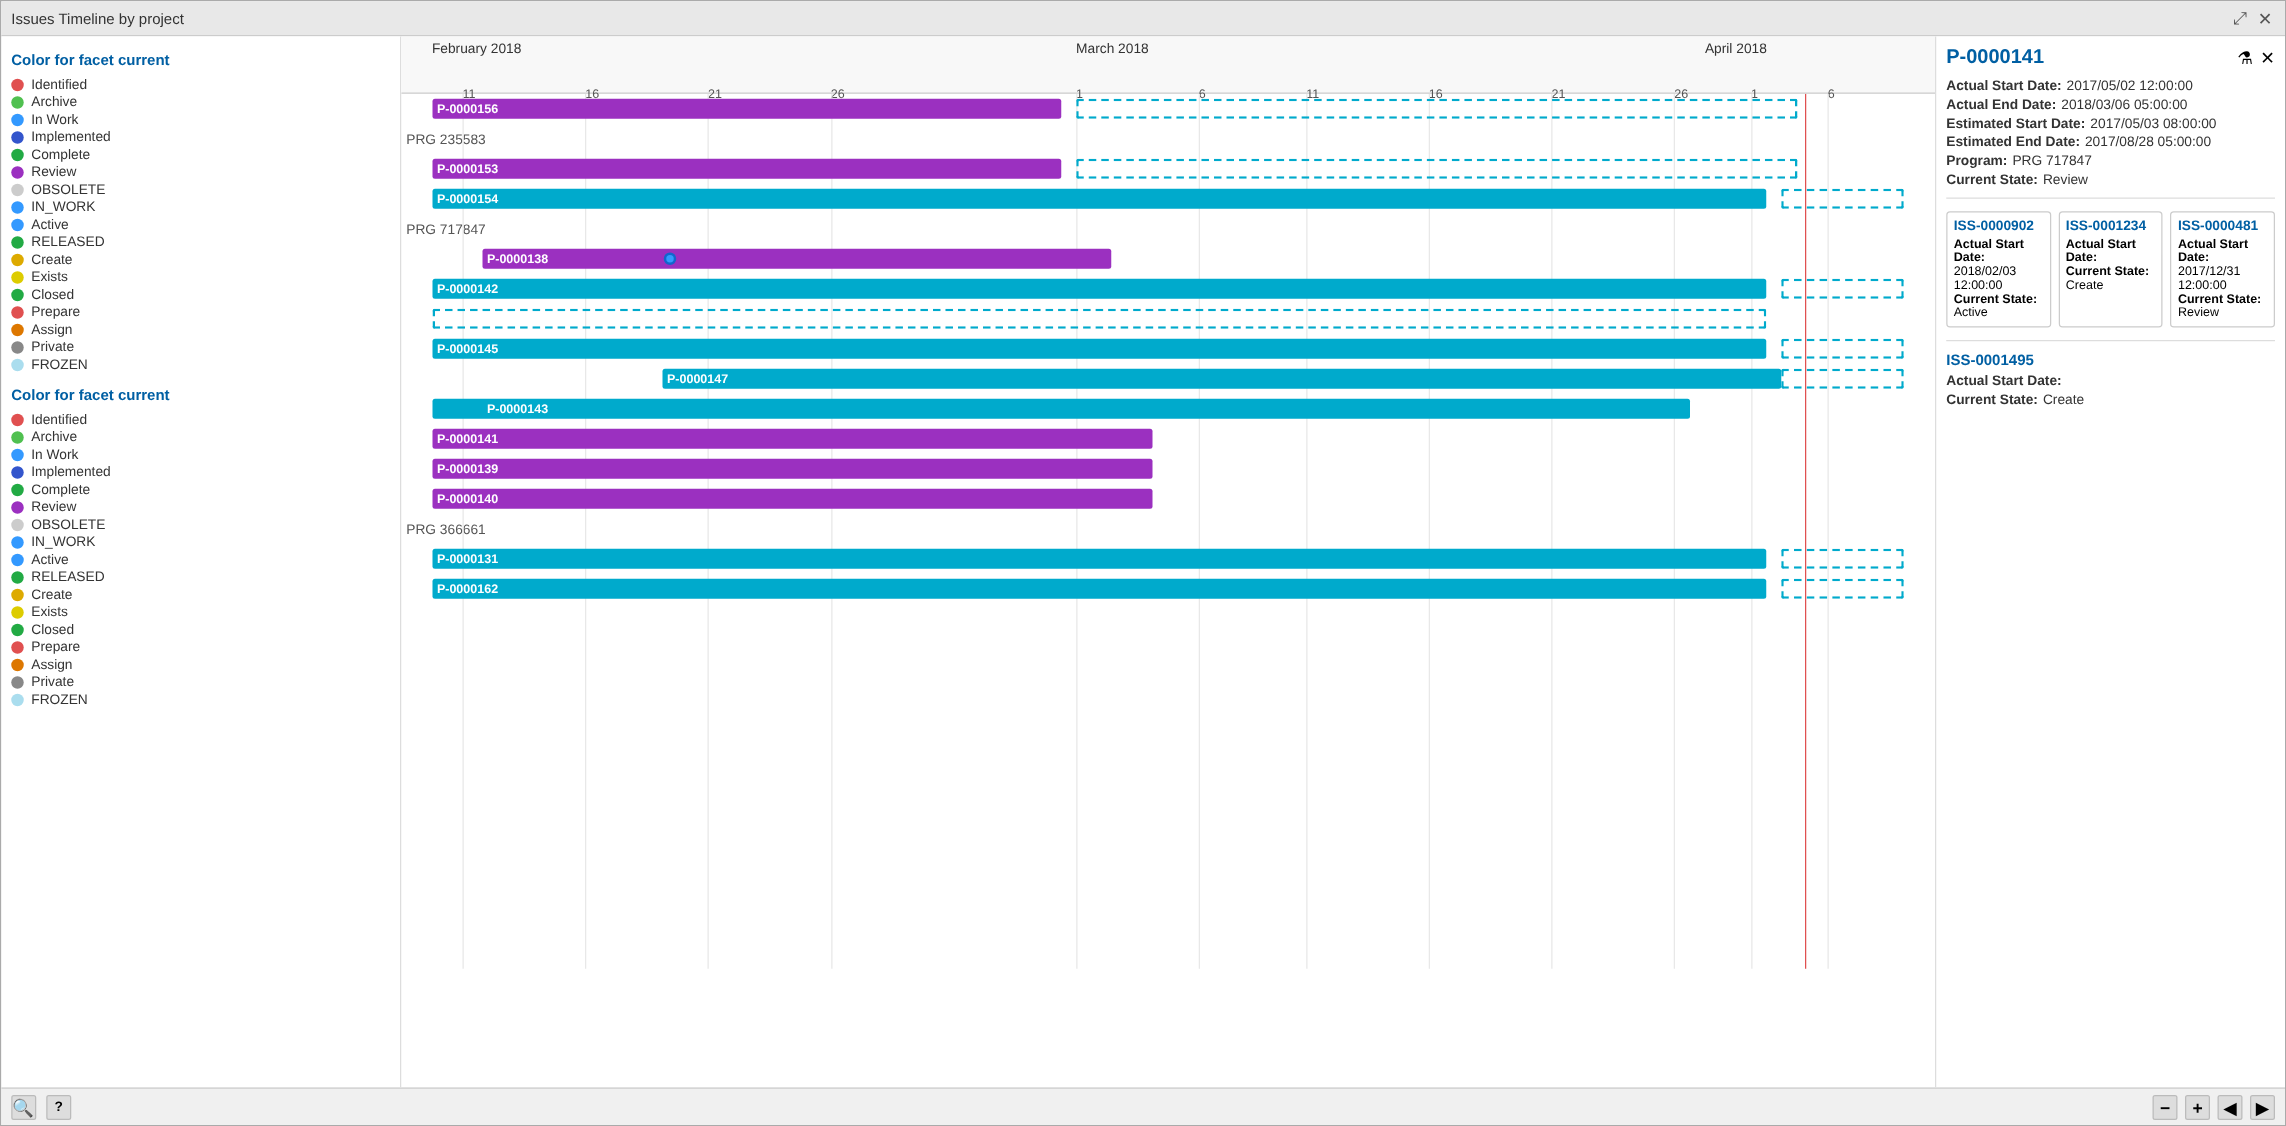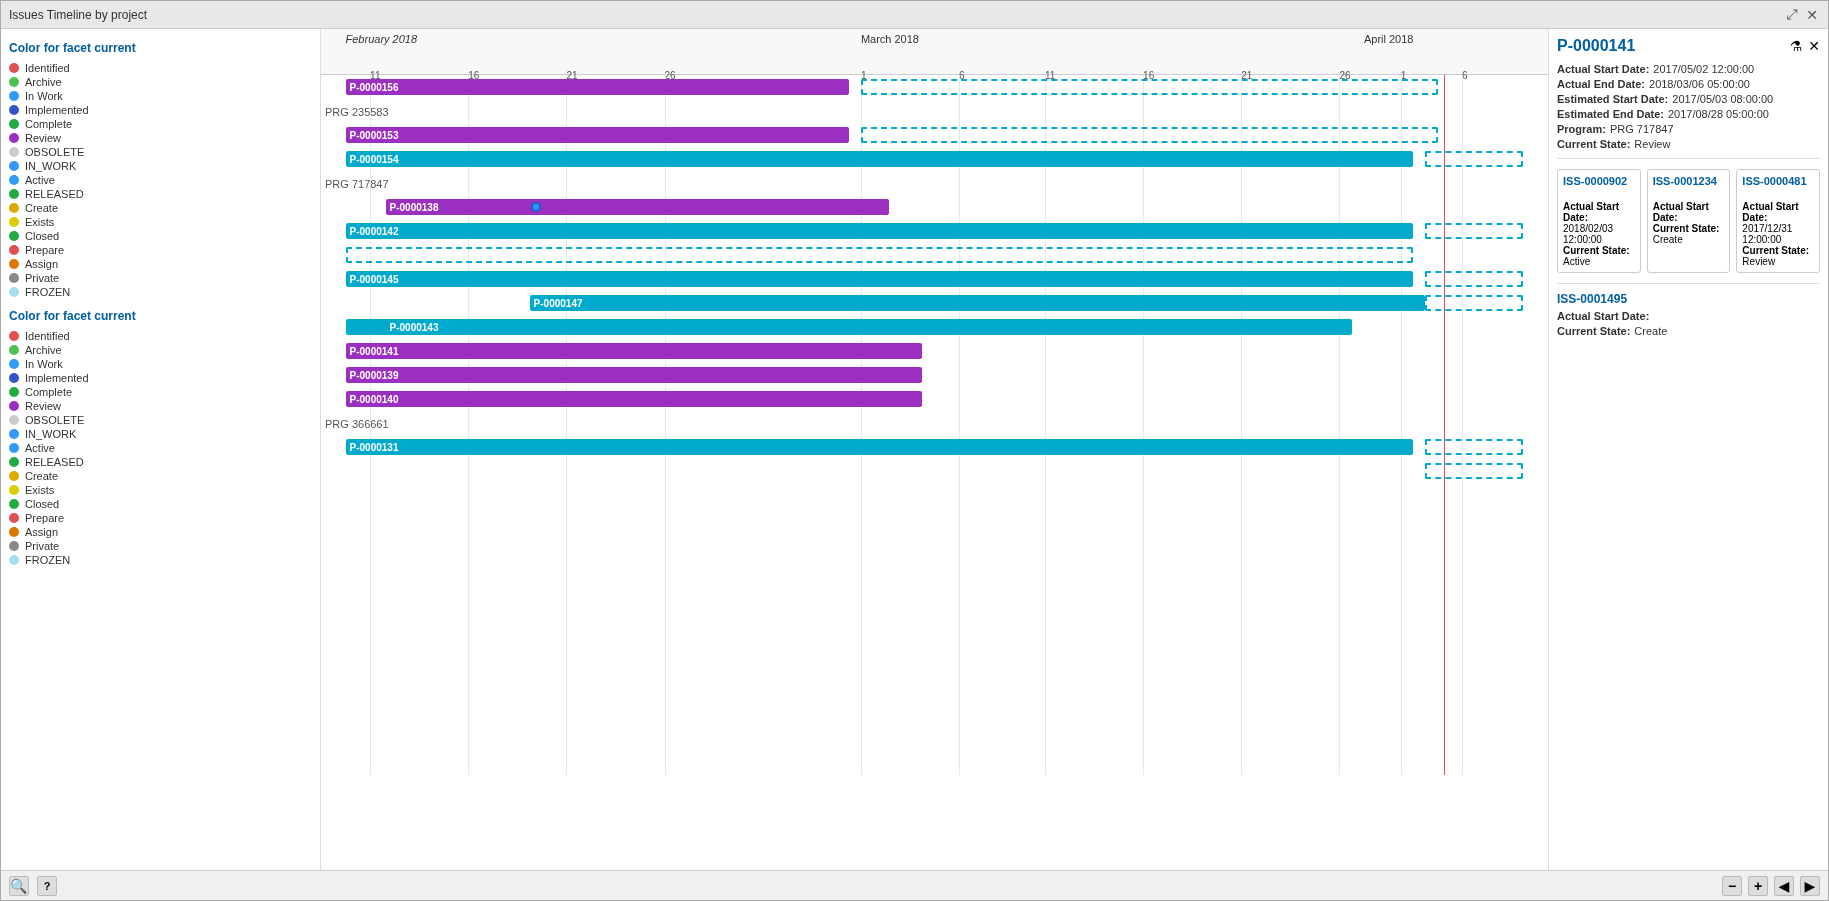--- a/index.html
+++ b/index.html
@@ -252,21 +252,21 @@
       border-radius: 3px;
       padding: 5px;
       font-size: 10px;
       flex: 1;
     }
     
     .issue-card-title {
       color: #005fa3;
       font-weight: bold;
       font-size: 11px;
-      margin-bottom: 14px;
+      margin-bottom: 3px;
     }
     
     .divider-line {
       border: none;
       border-top: 1px solid #ddd;
       margin: 8px 0;
     }
     
     .iss-section {
       margin-top: 6px;
@@ -486,21 +486,21 @@
             <span>FROZEN</span>
           </div>
         </div>
     </div>
 
     <div class="chart-area">
 
       <div class="chart-header">
         <div style="position:relative; flex:1;">
 
-          <span class="month-label" style="left:2%;font-style:italic;">February 2018</span>
+          <span class="month-label" style="left:2%;">February 2018</span>
           <span class="month-label" style="left:44%;">March 2018</span>
           <span class="month-label" style="left:85%;">April 2018</span>
 
           <div style="position:absolute; bottom:4px; left:0; right:0;">
             <span style="position:absolute; left:4%; font-size:10px; color:#555;">11</span>
             <span style="position:absolute; left:12%; font-size:10px; color:#555;">16</span>
             <span style="position:absolute; left:20%; font-size:10px; color:#555;">21</span>
             <span style="position:absolute; left:28%; font-size:10px; color:#555;">26</span>
             <span style="position:absolute; left:44%; font-size:10px; color:#555;">1</span>
             <span style="position:absolute; left:52%; font-size:10px; color:#555;">6</span>
@@ -587,20 +587,21 @@
             </div>
           </div>
 
           <div class="project-group">
             <div class="project-label">PRG 366661</div>
             <div class="bar-row">
               <div class="bar bar-cyan" style="left:2%; width:87%;">P-0000131</div>
               <div class="bar-dashed" style="left:90%; width:8%;"></div>
             </div>
             <div class="bar-row">
+              <div class="bar bar-cyan" style="left:2%; width:87%;">P-0000162</div>
               <div class="bar-dashed" style="left:90%; width:8%;"></div>
             </div>
           </div>
         </div>
       </div>
     </div>
 
     <div class="detail-panel">
       <div class="detail-header">
         <span class="detail-title">P-0000141</span>

